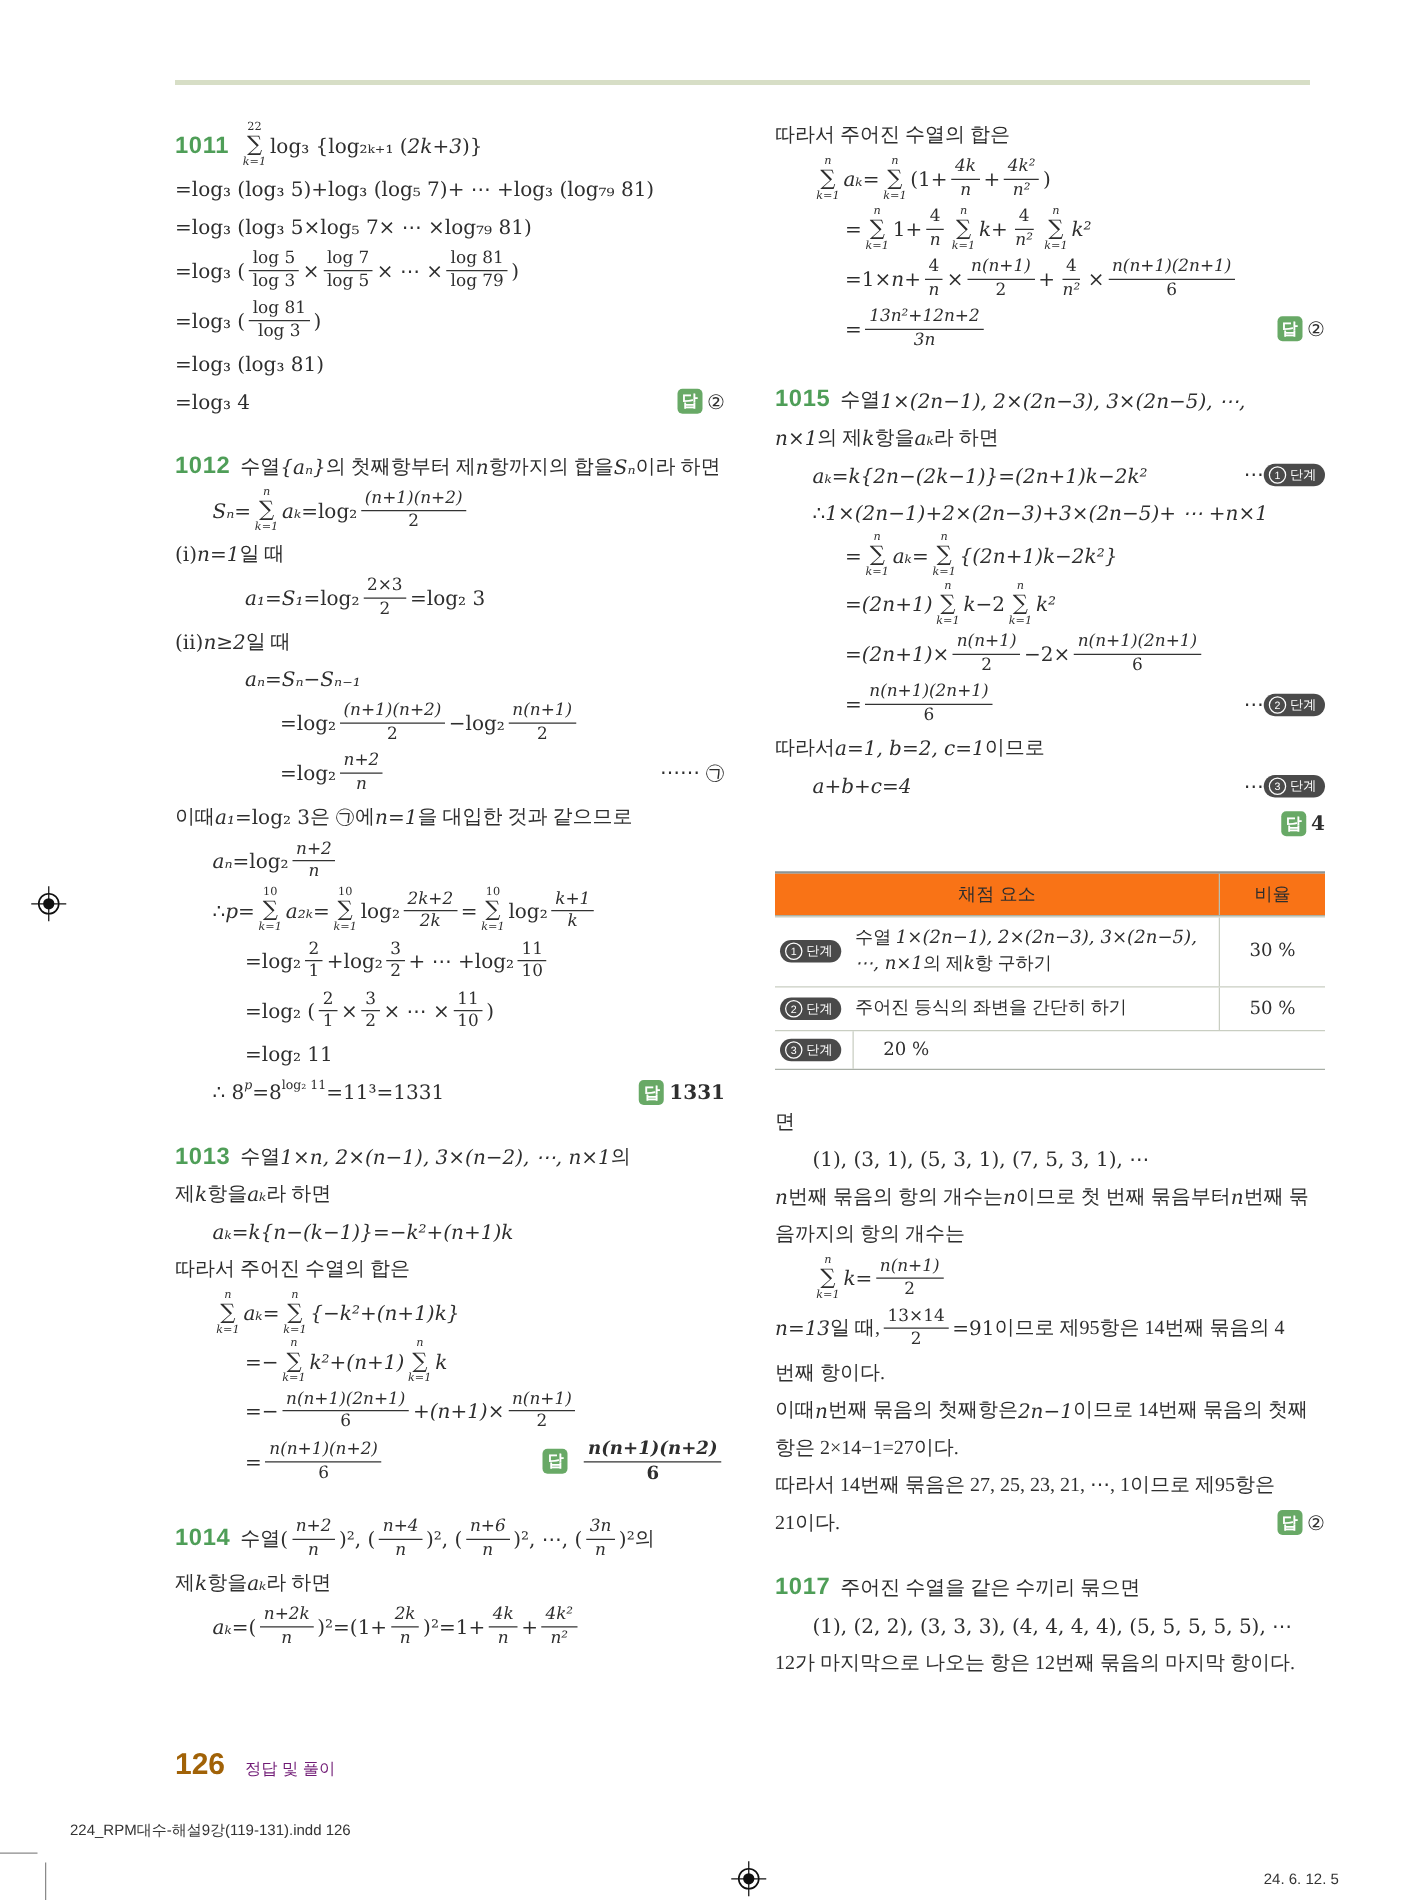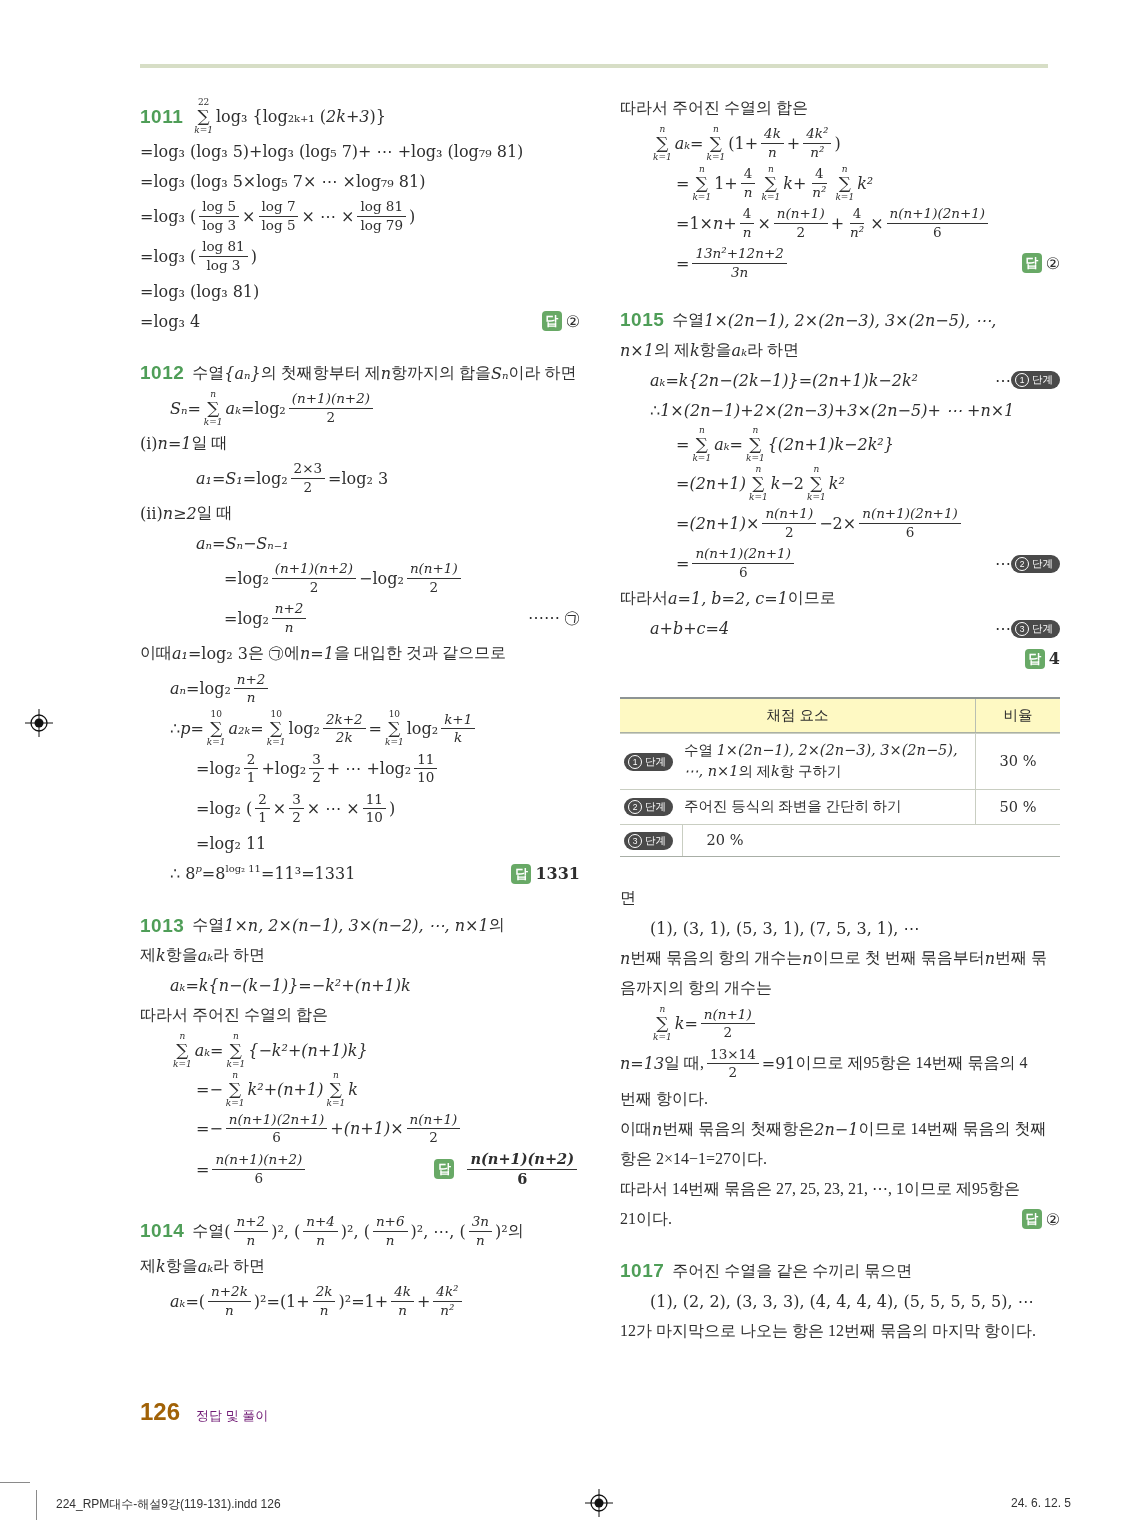--- a/index.html
+++ b/index.html
@@ -34,34 +34,34 @@
   .badge-ans{display:inline-flex;width:20px;height:20px;border-radius:4px;background:#68a966;
        color:#fff;align-items:center;justify-content:center;font-size:13px;font-weight:bold;
        font-family:"Liberation Sans",sans-serif;margin:0 4px;flex:none;}
   .badge-step{display:inline-flex;align-items:center;background:#4a4a4a;color:#fff;
        border-radius:10px;padding:2px 7px 2px 4px;font-size:10.5px;
        font-family:"Liberation Sans",sans-serif;gap:3px;flex:none;}
   .badge-step .c{width:12px;height:12px;border:1px solid #fff;border-radius:50%;
        display:inline-flex;align-items:center;justify-content:center;font-size:8.5px;flex:none;}
   .grade-table{width:100%;border-top:2px solid #8d9494;border-bottom:1px solid #a8aea6;
        margin:16px 0 28px;font-size:14.5px;}
-  .gt-head{display:flex;background:#fef9c3;border-bottom:1px solid #aab0a4;
+  .gt-head{display:flex;background:#f97316;border-bottom:1px solid #aab0a4;
        font-family:"Liberation Sans",sans-serif;}
   .gt-h1{flex:1;text-align:center;padding:7px 0;}
   .gt-h2{width:84px;text-align:center;padding:7px 0;border-left:1px solid #b9bfb2;}
   .gt-row{display:flex;border-top:1px solid #c9cec2;align-items:center;}
   .gt-row:first-of-type{border-top:none;}
   .gt-step{width:58px;padding:6px 0 6px 4px;flex:none;}
   .gt-desc{flex:1;padding:6px 6px 6px 2px;white-space:normal;line-height:1.5;}
   .gt-rate{width:84px;align-self:stretch;display:flex;align-items:center;justify-content:center;
        border-left:1px solid #c9cec2;font-family:"DejaVu Serif",serif;flex:none;}
   .page-footer{position:absolute;left:140px;top:1398px;display:flex;align-items:baseline;gap:16px;}
   .page-num{font-family:"Liberation Sans",sans-serif;font-weight:bold;font-size:24px;color:#a16207;}
   .page-label{font-family:"Liberation Sans",sans-serif;font-size:13px;color:#701a75;}
-  .print-line{position:absolute;left:56px;top:1496px;font-family:"Liberation Sans",sans-serif;
+  .print-line{position:absolute;left:56px;top:1456px;font-family:"Liberation Sans",sans-serif;
        font-size:12px;color:#333;}
   .print-date{position:absolute;left:1011px;top:1496px;font-family:"Liberation Sans",sans-serif;
        font-size:12px;color:#333;white-space:nowrap;}
   .reg-mark{position:absolute;}
   .crop-h{position:absolute;left:0;top:1482px;width:30px;height:1px;background:#8a8a8a;}
   .crop-v{position:absolute;left:36px;top:1490px;width:1px;height:30px;background:#8a8a8a;}
 </style>
 </head>
 <body>
 

